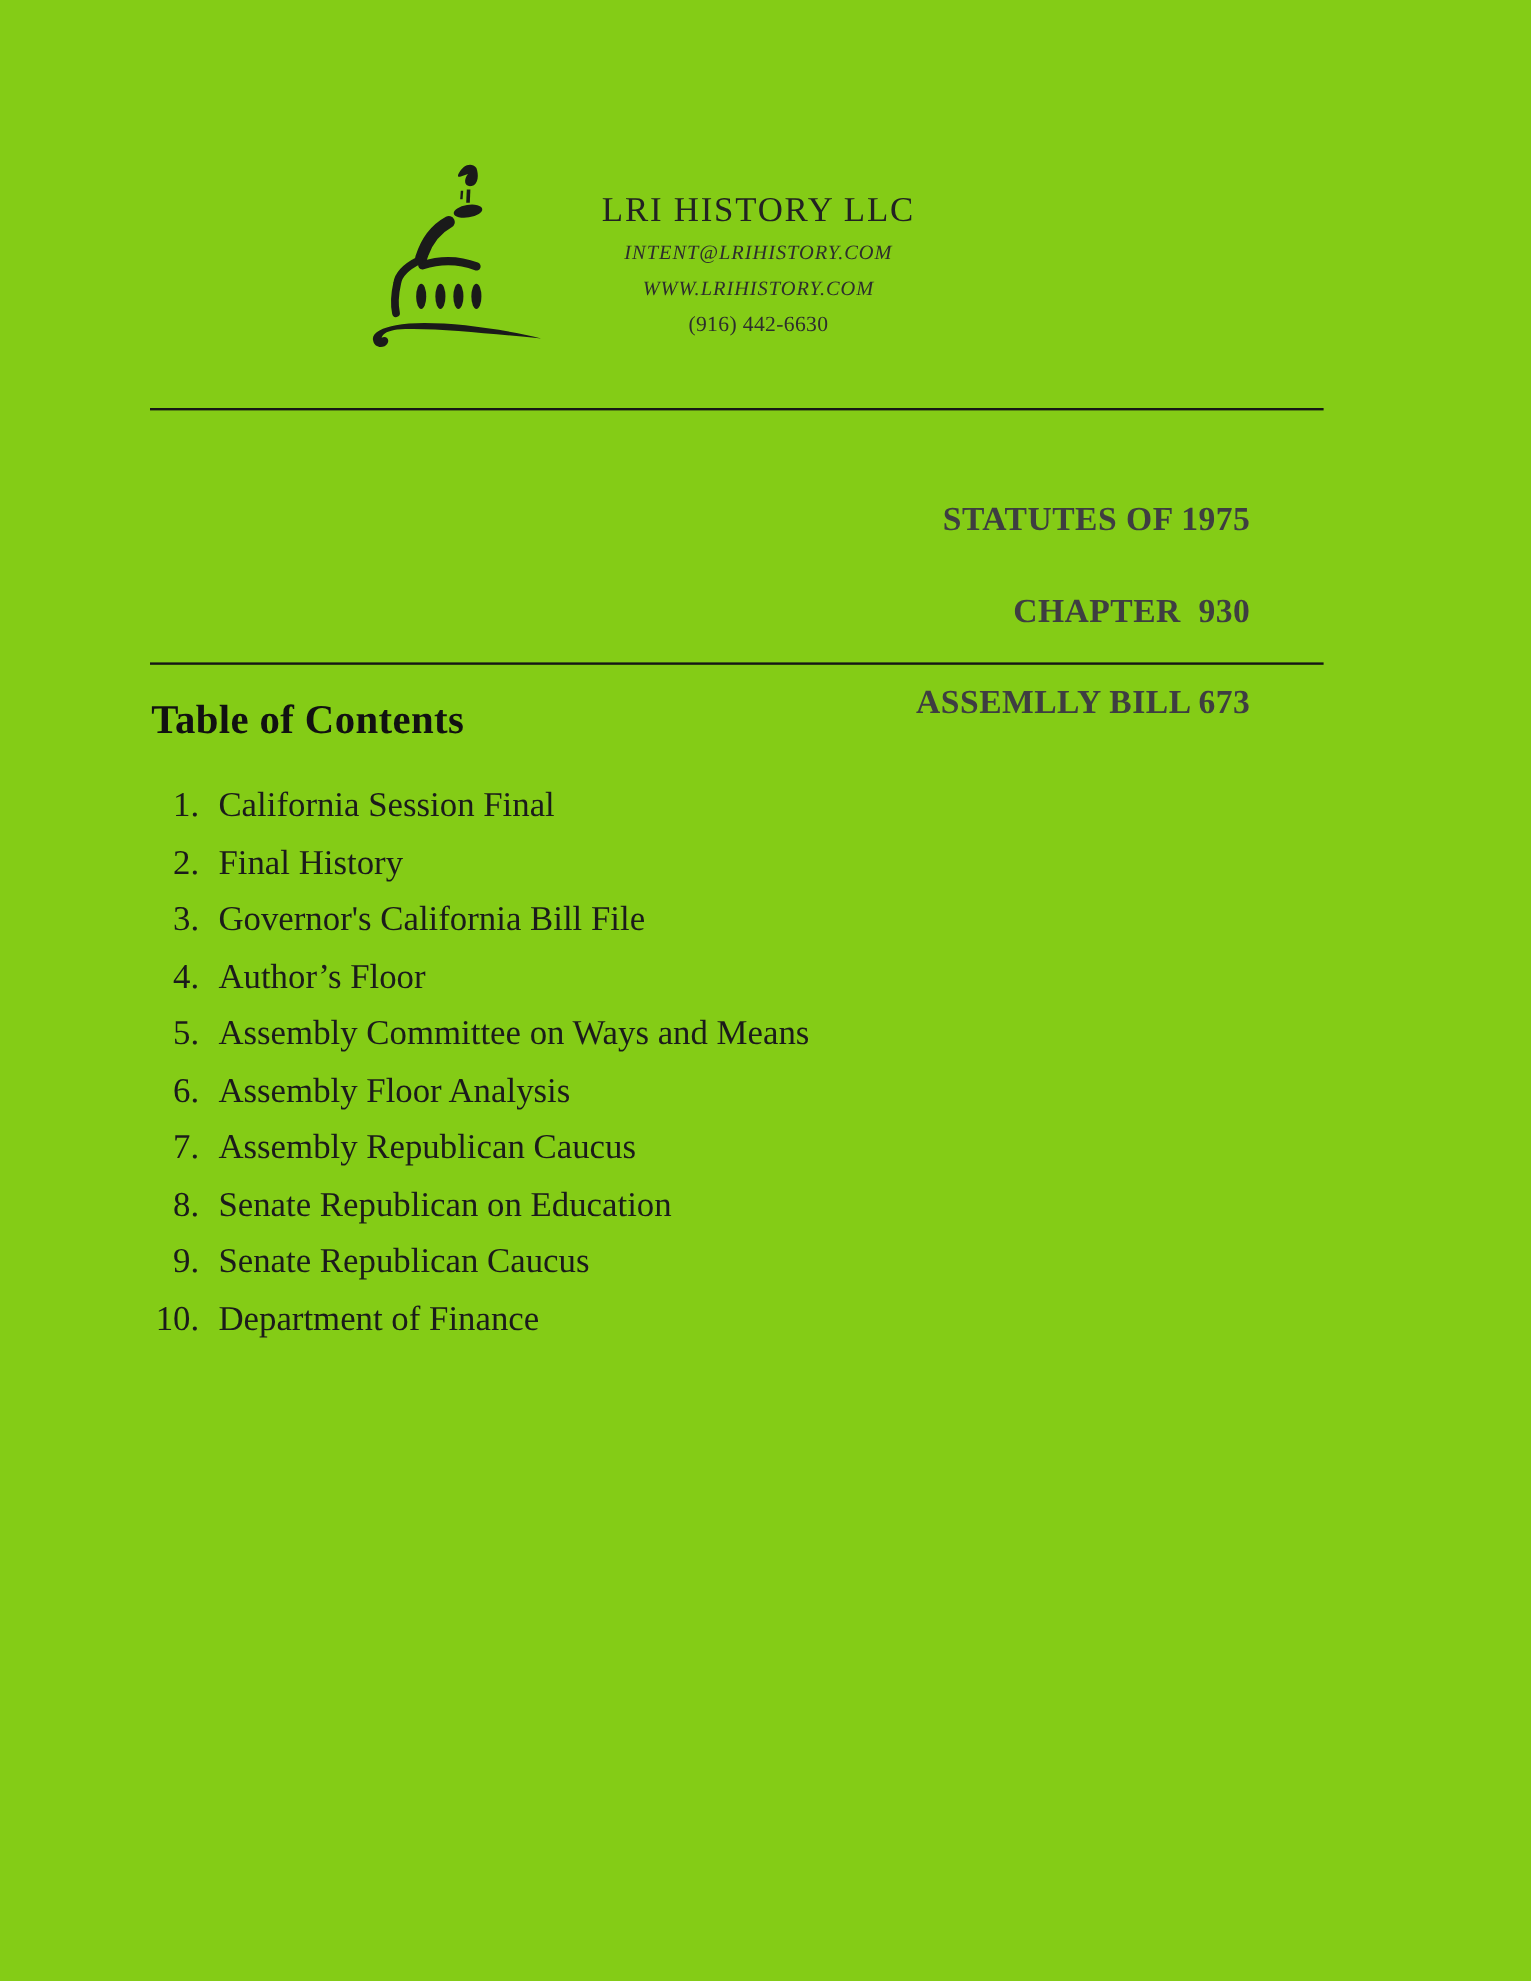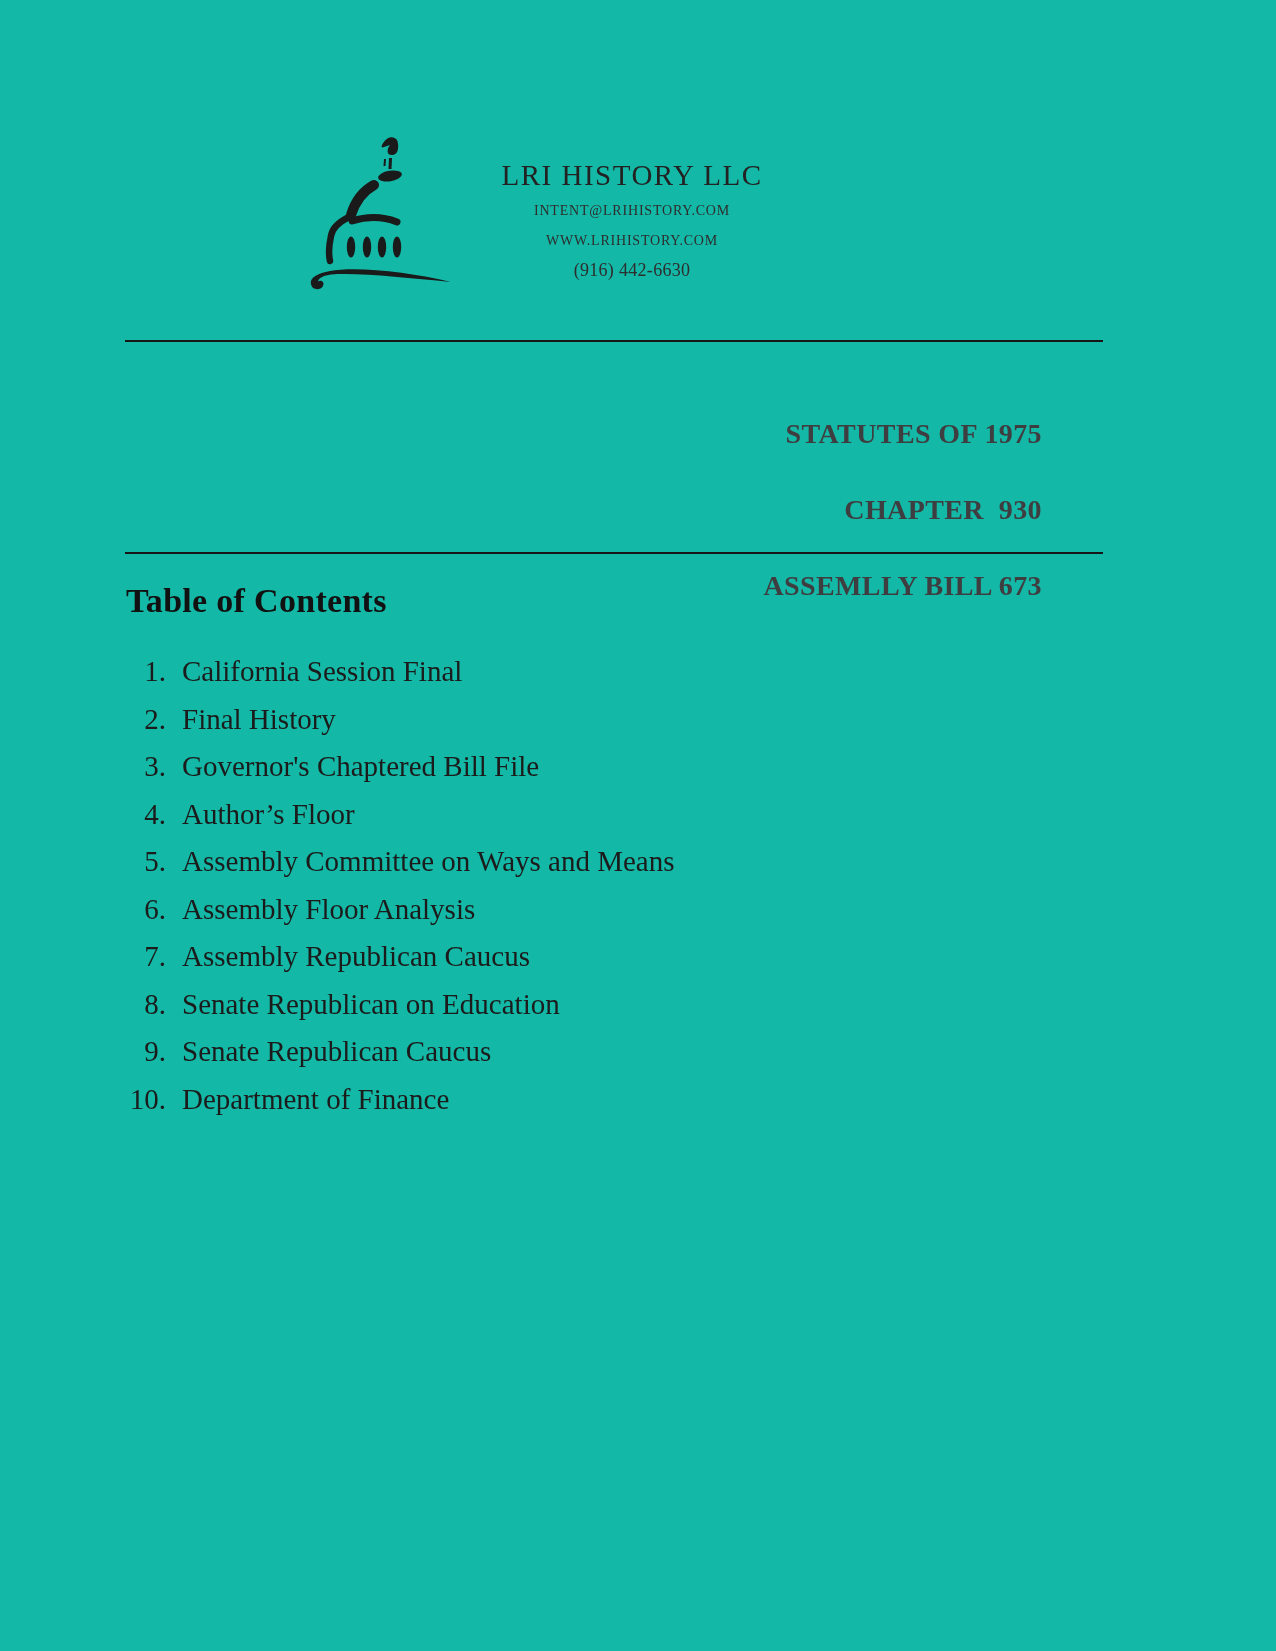--- a/index.html
+++ b/index.html
@@ -1,41 +1,41 @@
 <!DOCTYPE html>
 <html><head>
 <meta charset="utf-8">
 <style>
   html,body { margin:0; padding:0; background:#e8e8e8; }
   .page {
     position:relative;
     width:1276px; height:1651px;
     margin:0 auto;
-    background:#14b8a6;
+    background:#84cc16;
     font-family:"Liberation Serif", serif;
     color:#1a1a1a;
     overflow:hidden;
   }
 
   
   .logo {
     position:absolute; left:300px; top:126px;
     width:160px; height:165px;
   }
   .header-text {
     position:absolute; left:452px; top:158px; width:360px;
     text-align:center; color:#262626;
   }
   .company-name {
     font-size:29px; letter-spacing:1.5px; line-height:34px;
     white-space:nowrap; color:#222222;
   }
   .contact-line {
-    font-size:14px; letter-spacing:0.8px; line-height:22px;
-    margin-top:8px; white-space:nowrap; color:#2d2d2d;
+    font-size:17px; letter-spacing:0.8px; line-height:22px;
+    margin-top:8px; white-space:nowrap; color:#2d2d2d;font-style:italic;
   }
   .phone-line {
     font-size:18px; letter-spacing:0.3px; line-height:22px;
     margin-top:7px; white-space:nowrap; color:#2d2d2d;
   }
 
   
   .rule {
     position:absolute; left:125px; width:978px; height:0;
     border-top:2px solid #161616;
@@ -130,21 +130,21 @@
     <div class="toc-row">
       <span class="toc-num">1.</span>
       <span class="toc-label">California Session Final</span>
     </div>
     <div class="toc-row">
       <span class="toc-num">2.</span>
       <span class="toc-label">Final History</span>
     </div>
     <div class="toc-row">
       <span class="toc-num">3.</span>
-      <span class="toc-label">Governor's Chaptered Bill File</span>
+      <span class="toc-label">Governor's California Bill File</span>
     </div>
     <div class="toc-row">
       <span class="toc-num">4.</span>
       <span class="toc-label">Author’s Floor</span>
     </div>
     <div class="toc-row">
       <span class="toc-num">5.</span>
       <span class="toc-label">Assembly Committee on Ways and Means</span>
     </div>
     <div class="toc-row">

